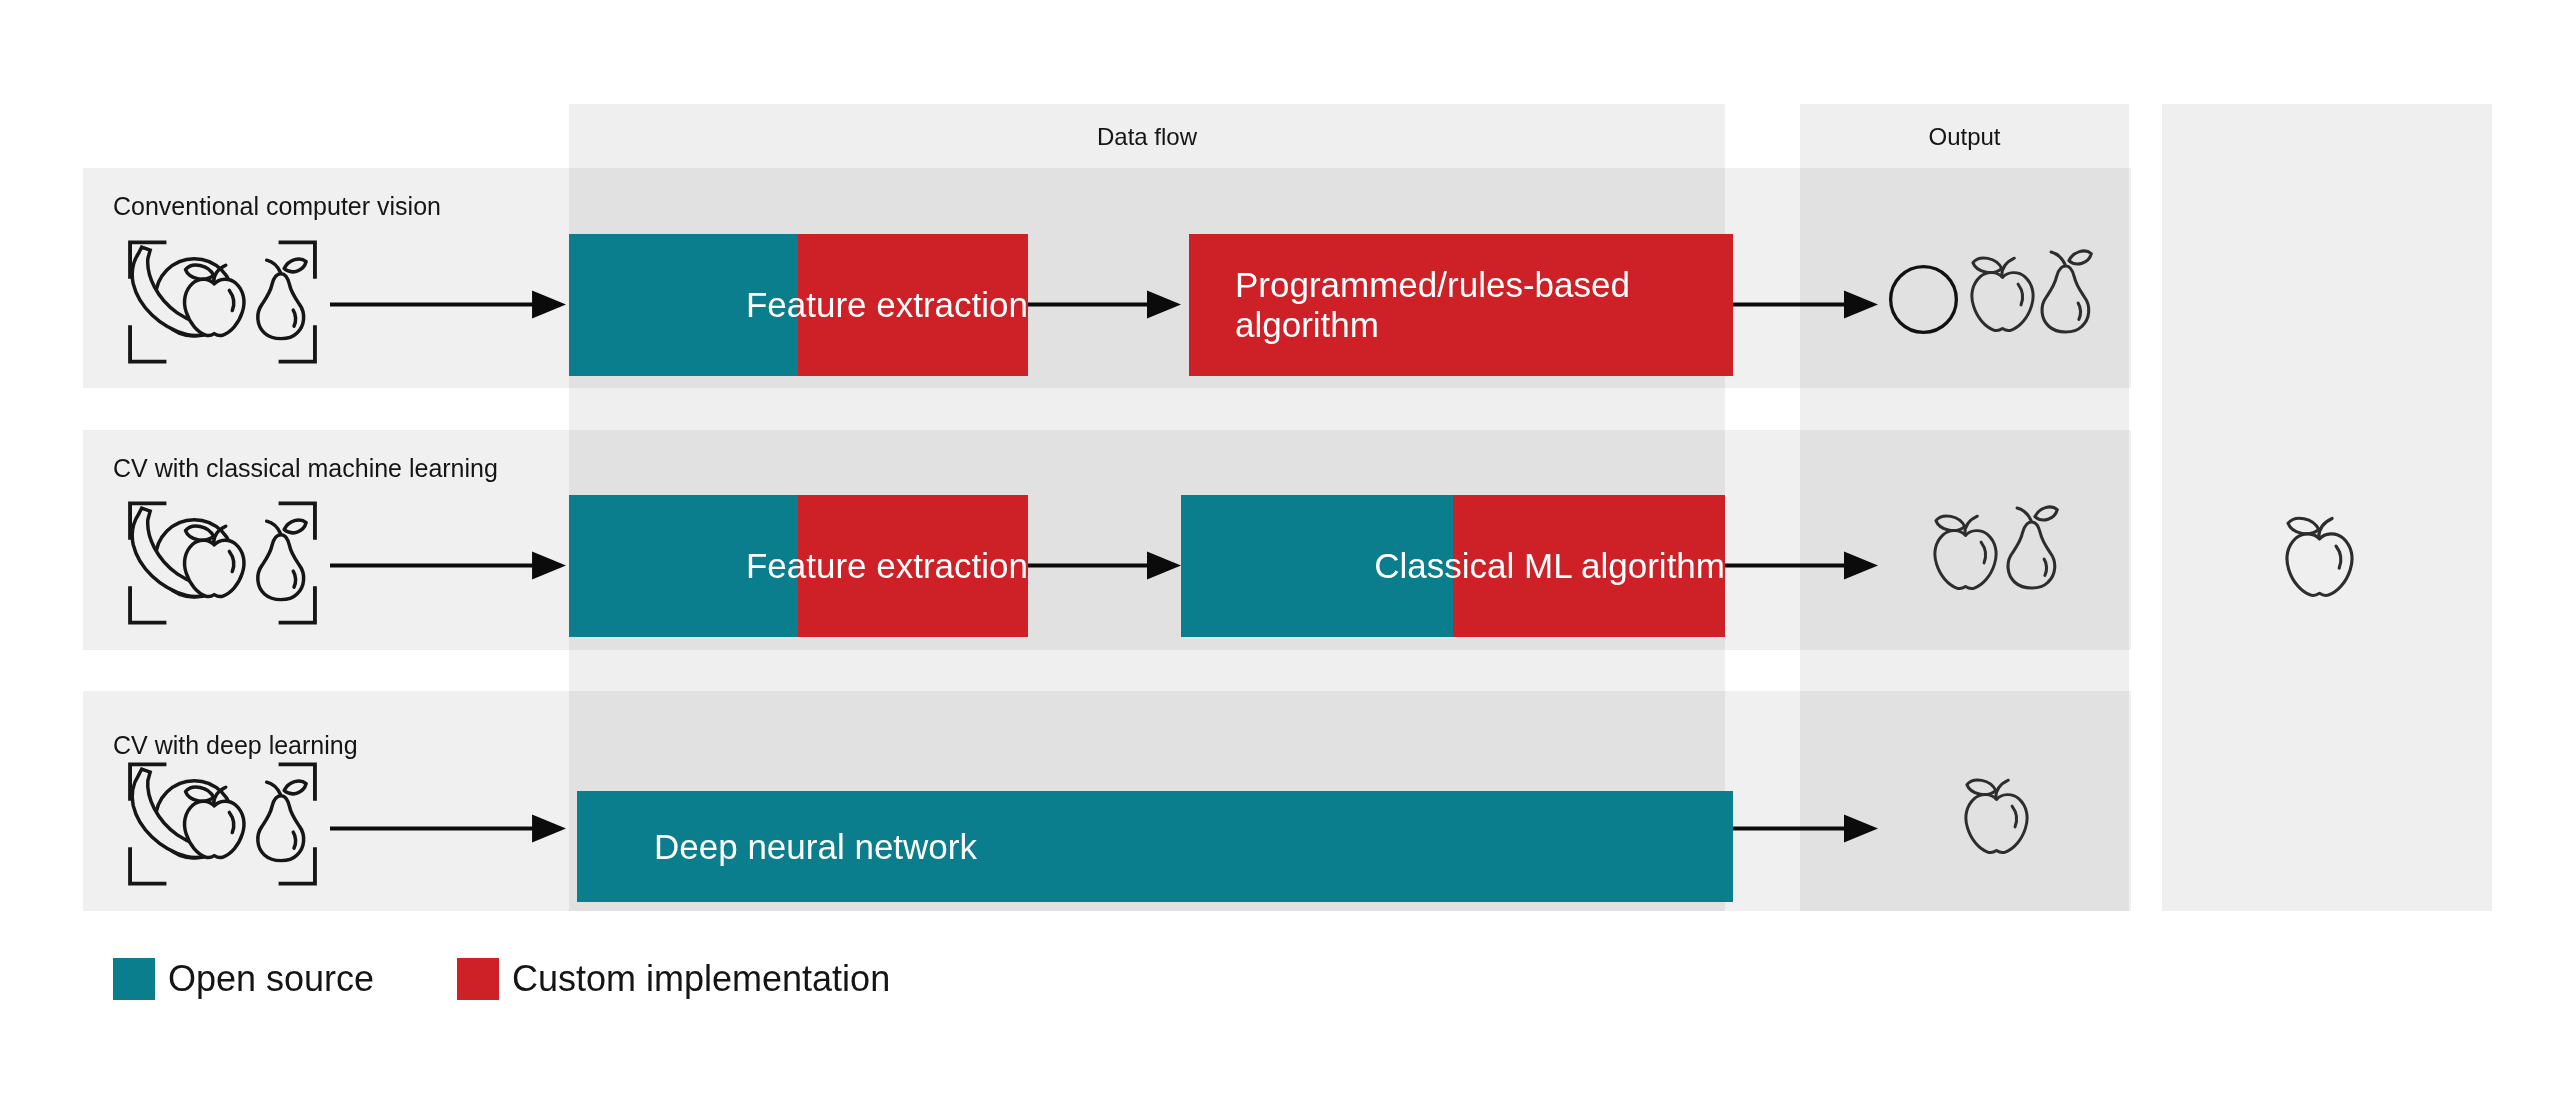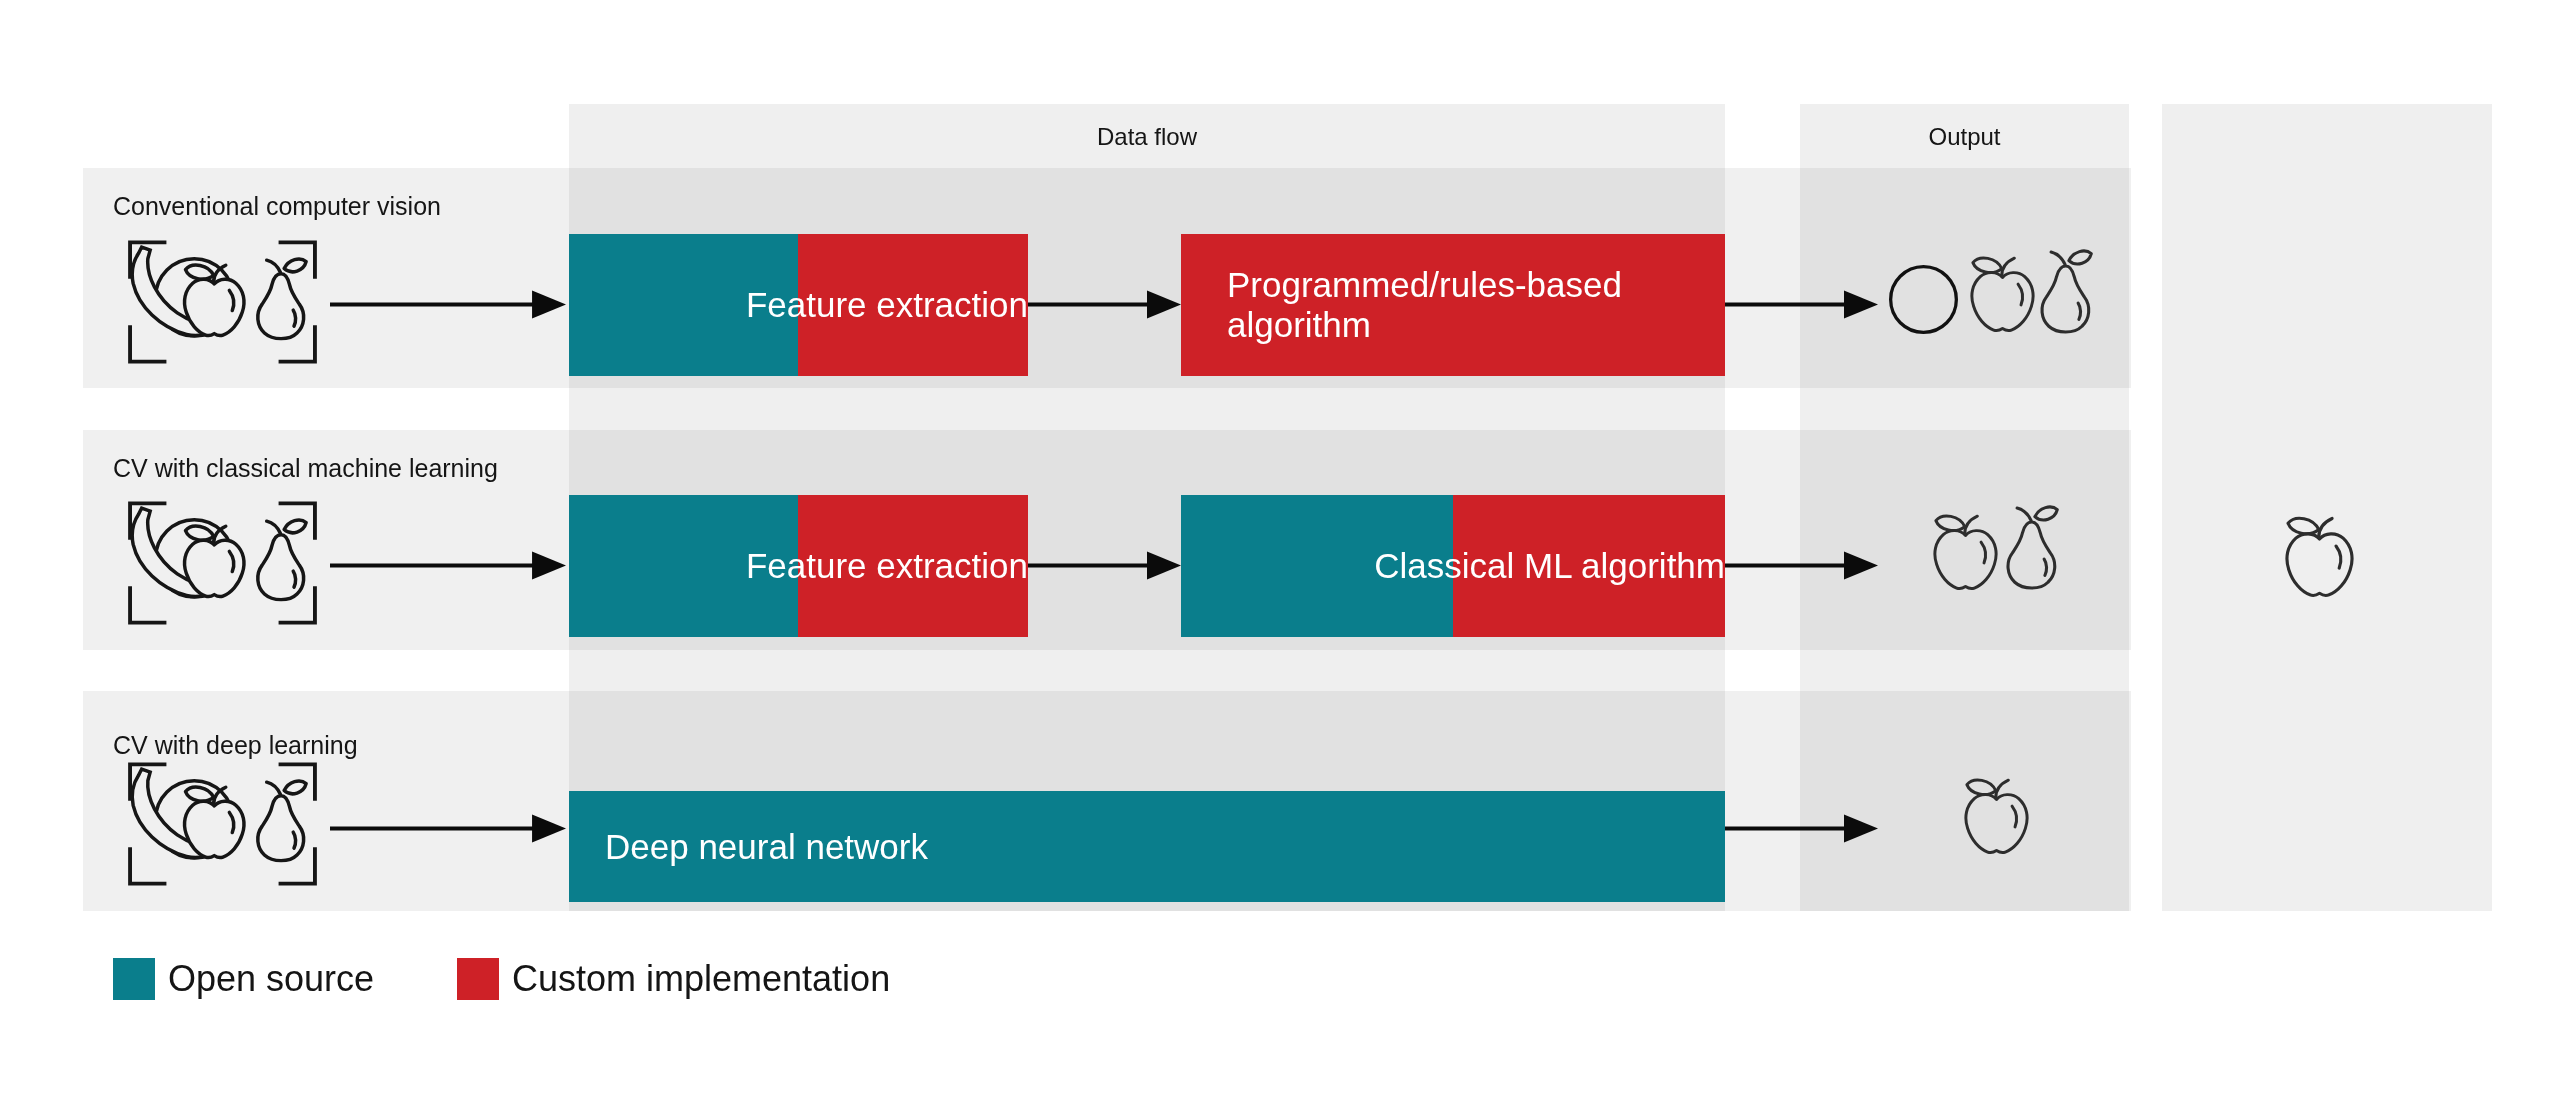--- a/index.html
+++ b/index.html
@@ -19,21 +19,21 @@
   .col-header{position:absolute;top:116px;font-size:24px;line-height:42px;text-align:center;color:#151515;}
   
   .row-label{position:absolute;left:113px;font-size:25px;line-height:43px;color:#151515;white-space:nowrap;}
   
   .box{position:absolute;display:flex;align-items:center;justify-content:center;
        color:#ffffff;font-size:35px;line-height:40px;}
   .box .lbl{white-space:pre-line;}
   .seg-teal-red{background:linear-gradient(90deg,#0a7e8c 0 50%,#ce2127 50% 100%);justify-content:flex-end;}
   .seg-red{background:#ce2127;}
   .seg-teal{background:#0a7e8c;}
-  .box.left{justify-content:flex-start;}
+  .box.left{justify-content:flex-start;margin-left:8px;}
   
   .arrow{position:absolute;height:31px;}
   .arrow line{stroke:#0b0b0b;stroke-width:5;}
   .arrow polygon{fill:#0b0b0b;}
   
   .legend-item{position:absolute;top:958px;display:flex;gap:13px;align-items:center;justify-content:center;}
   .legend-swatch{width:42px;height:42px;}
   .legend-label{font-size:36px;line-height:42px;color:#151515;white-space:nowrap;}
   .sw-teal{background:#0a7e8c;}
   .sw-red{background:#ce2127;}
@@ -139,21 +139,21 @@
   <div class="box seg-red left" style="left:1181px;top:234px;width:544px;height:142px;padding-left:46px;box-sizing:border-box">
     <span class="lbl">Programmed/rules-based
 algorithm</span>
   </div>
   <div class="box seg-teal-red" style="left:569px;top:495px;width:459px;height:142px">
     <span class="lbl">Feature extraction</span>
   </div>
   <div class="box seg-teal-red" style="left:1181px;top:495px;width:544px;height:142px">
     <span class="lbl">Classical ML algorithm</span>
   </div>
-  <div class="box seg-teal left" style="left:569px;top:791px;width:1156px;height:111px;padding-left:36px;box-sizing:border-box">
+  <div class="box seg-teal left" style="left:569px;top:791px;width:1156px;height:111px;padding-left:77px;box-sizing:border-box">
     <span class="lbl">Deep neural network</span>
   </div>
 
   <svg class="abs out-ic" style="left:1887px;top:263px;stroke:#111111" width="73" height="73" viewBox="0 0 100 100">
       <use href="#circle-g"></use>
     </svg>
   <svg class="abs out-ic" style="left:1969px;top:253px" width="67" height="80" viewBox="0 0 90 108">
       <use href="#apple-g"></use>
     </svg>
   <svg class="abs out-ic" style="left:2037px;top:249px" width="56" height="85" viewBox="0 0 72 110">

